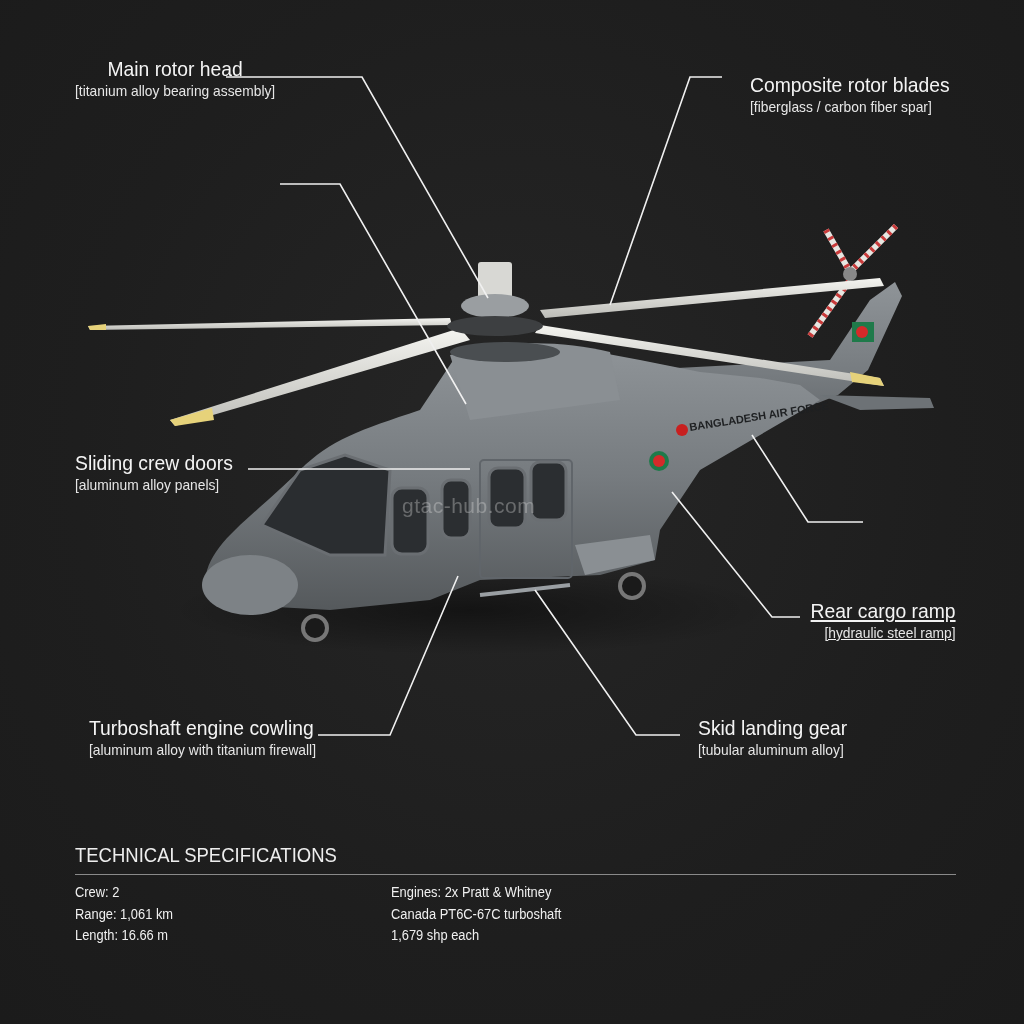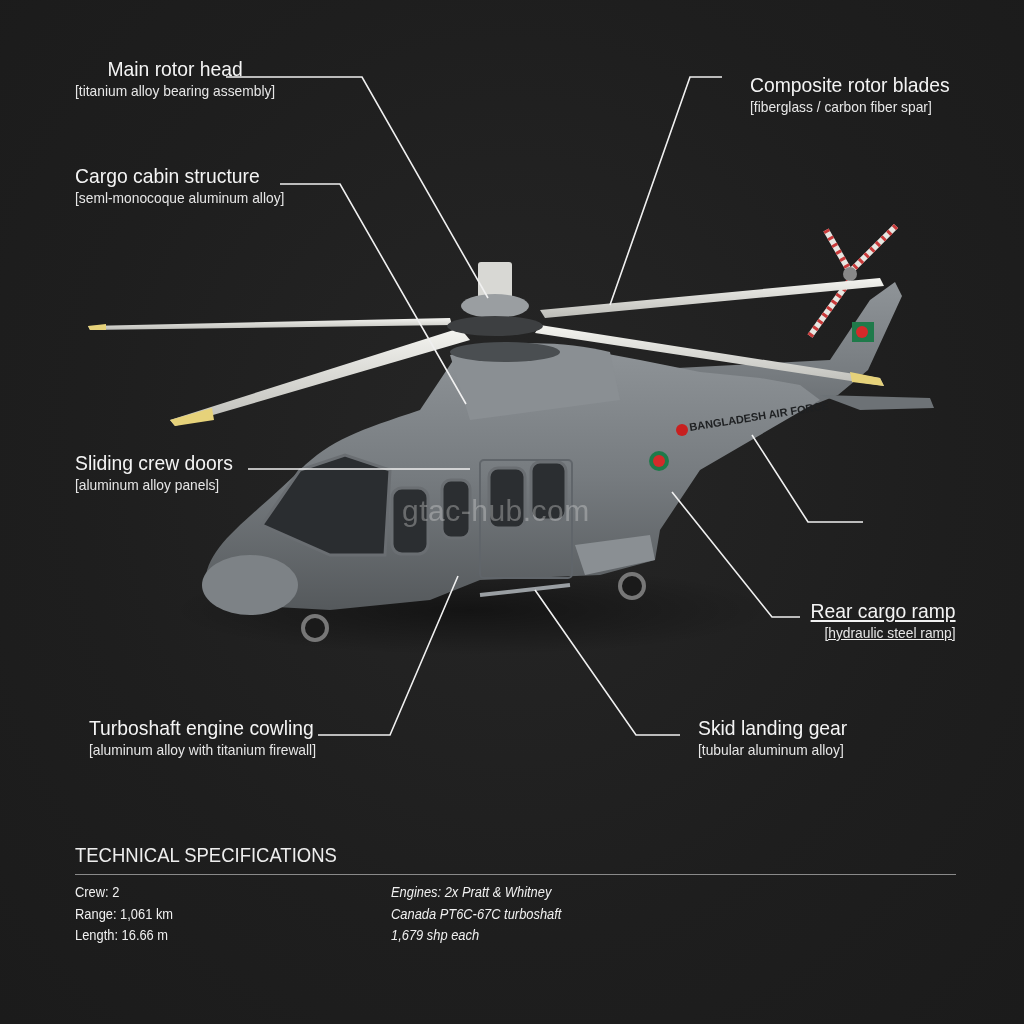--- a/index.html
+++ b/index.html
@@ -11,21 +11,21 @@
       position: relative;
     }
     .stage { position: absolute; left: 0; top: 0; width: 1024px; height: 1024px;
       background: radial-gradient(ellipse at 50% 45%, #262626 0%, #1e1e1e 60%, #1b1b1b 100%); }
     svg.art { position: absolute; left: 0; top: 0; }
     .label { position: absolute; white-space: nowrap; }
     .label .title { font-size: 21px; line-height: 24px; color: #f4f4f4; transform: scaleX(0.92); transform-origin: left top; display: block; }
     .label .sub { font-size: 15px; line-height: 19px; color: #e6e6e6; transform: scaleX(0.92); transform-origin: left top; display: block; }
     .label.right { text-align: right; }
     .label.right .title, .label.right .sub { transform-origin: right top; }
-    .watermark { position: absolute; left: 402px; top: 494px; font-size: 30px; color: rgba(220,220,220,0.35); letter-spacing: 0.5px; }
+    .watermark { position: absolute; left: 402px; top: 494px; font-size: 21px; color: rgba(220,220,220,0.35); letter-spacing: 0.5px; }
     .specs-title { position: absolute; left: 75px; top: 843px; font-size: 21px; color: #eeeeee; transform: scaleX(0.88); transform-origin: left top; }
     .specs-rule { position: absolute; left: 75px; top: 874px; width: 881px; height: 1px; background: #8a8a8a; }
     .spec-col { position: absolute; top: 882px; font-size: 14px; line-height: 21.5px; color: #f0f0f0; }
     .spec-col div { transform: scaleX(0.92); transform-origin: left top; white-space: nowrap; }
   </style>
 </head>
 <body>
 
 <div class="stage">
 
@@ -125,24 +125,20 @@
   <div class="label" style="left:75px; top:57px;text-align:center;">
     <span class="title">Main rotor head</span>
     <span class="sub">[titanium alloy bearing assembly]</span>
   </div>
 
   <div class="label" style="left:750px; top:57px;margin-top:16px;">
     <span class="title">Composite rotor blades</span>
     <span class="sub">[fiberglass / carbon fiber spar]</span>
   </div>
 
-  <div class="label" style="left:75px; top:164px;">
-    <span class="title">Cargo cabin structure</span>
-    <span class="sub">[seml-monocoque aluminum alloy]</span>
-  </div>
 
   <div class="label" style="left:75px; top:451px;">
     <span class="title">Sliding crew doors</span>
     <span class="sub">[aluminum alloy panels]</span>
   </div>
 
 
   <div class="label right" style="right:68px; top:599px;text-decoration:underline;">
     <span class="title">Rear cargo ramp</span>
     <span class="sub">[hydraulic steel ramp]</span>
@@ -160,20 +156,20 @@
 
   <div class="specs-title">TECHNICAL SPECIFICATIONS</div>
   <div class="specs-rule"></div>
 
   <div class="spec-col" style="left:75px;">
     <div>Crew: 2</div>
     <div>Range: 1,061 km</div>
     <div>Length: 16.66 m</div>
   </div>
 
-  <div class="spec-col" style="left:391px;font-style:italic;">
+  <div class="spec-col" style="left:391px;">
     <div>Engines: 2x Pratt &amp; Whitney</div>
     <div>Canada PT6C-67C turboshaft</div>
     <div>1,679 shp each</div>
   </div>
 
 
 </div>
 
 </body></html>

